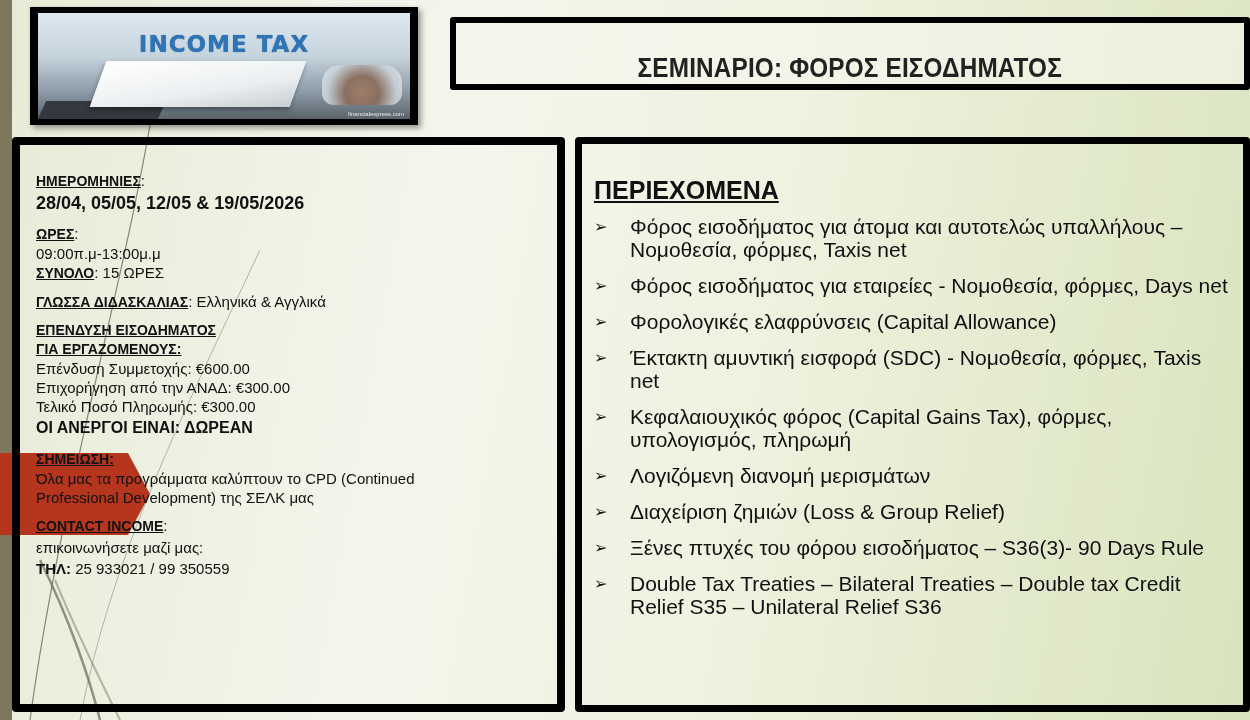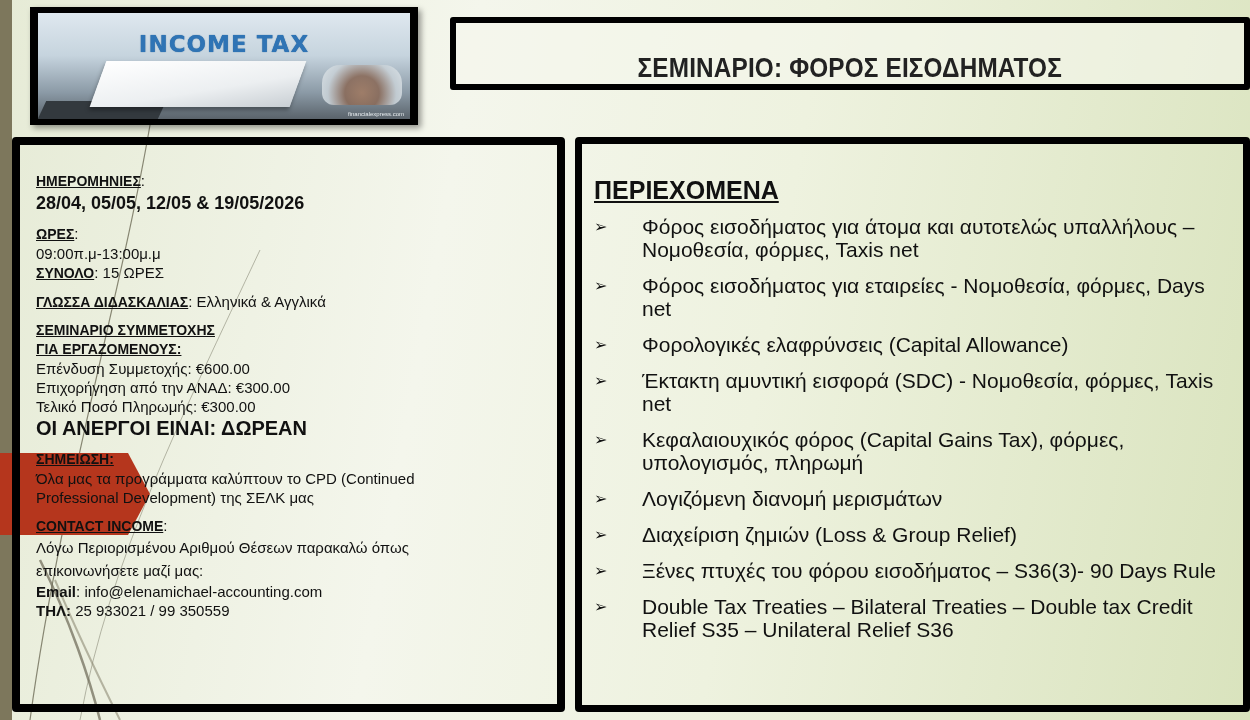--- a/index.html
+++ b/index.html
@@ -78,21 +78,21 @@
       border: 8px solid #000; border-radius: 4px;
       background: transparent;
       padding: 26px 16px 0 16px;
       font-size: 15px; line-height: 19px;
     }
     .info-panel .label { font-weight: bold; text-decoration: underline; font-size: 14px; }
     .info-panel .colon { font-weight: normal; }
     .info-panel .big { font-weight: bold; font-size: 18px; line-height: 24px; }
     .info-panel .block { margin-bottom: 9px; }
     .info-panel .row { display: block; }
-    .info-panel .unemployed { font-weight: bold; font-size: 20px; line-height: 24px; margin: 0 0 10px 0; }
+    .info-panel .unemployed { font-weight: bold; font-size: 16px; line-height: 24px; margin: 0 0 10px 0; }
     .info-panel .bold { font-weight: bold; }
 
     
     .contents-panel {
       position: absolute; left: 575px; top: 137px; width: 675px; height: 575px;
       border: 7px solid #000; border-radius: 4px;
       padding: 32px 0 0 12px;
     }
     .contents-title {
       font-weight: bold; font-size: 25px; text-decoration: underline;
@@ -100,21 +100,21 @@
     }
     .contents-list { list-style: none; }
     .contents-list li {
       display: flex; align-items: flex-start;
       font-size: 21px; line-height: 23px; margin-bottom: 13px;
       padding-right: 8px;
     }
     .contents-list .arrow {
       width: 36px; flex: 0 0 36px; font-size: 16px; line-height: 23px;
     }
-    .contents-list .item-text { flex: 1; margin-left: 12px; }
+    .contents-list .item-text { flex: 1; }
   </style>
 </head>
 <body>
 
 <div class="left-strip"></div>
 
 <svg class="deco-lines" viewBox="0 0 1250 720">
   <path d="M150 125 C 120 300, 60 500, 30 720" stroke="#5d5a45" stroke-width="1.2" fill="none" opacity="0.7"></path>
   <path d="M260 250 C 180 420, 110 560, 80 720" stroke="#8a8a78" stroke-width="1" fill="none" opacity="0.6"></path>
   <path d="M40 560 C 70 620, 90 680, 100 720" stroke="#6b6754" stroke-width="2.5" fill="none" opacity="0.7"></path>
@@ -144,37 +144,35 @@
   </div>
   <div class="block">
     <span class="row"><span class="label">ΩΡΕΣ</span><span class="colon">:</span></span>
     <span class="row">09:00π.μ-13:00μ.μ</span>
     <span class="row"><span class="label">ΣΥΝΟΛΟ</span><span class="colon">: </span><span>15 ΩΡΕΣ</span></span>
   </div>
   <div class="block">
     <span class="row"><span class="label">ΓΛΩΣΣΑ ΔΙΔΑΣΚΑΛΙΑΣ</span><span class="colon">: </span><span>Ελληνικά &amp; Αγγλικά</span></span>
   </div>
   <div class="block" style="margin-bottom:0">
-    <span class="row label">ΣΕΜΙΝΑΡΙΟ ΣΥΜΜΕΤΟΧΗΣ</span>
+    <span class="row label">ΕΠΕΝΔΥΣΗ ΕΙΣΟΔΗΜΑΤΟΣ</span>
     <span class="row label">ΓΙΑ ΕΡΓΑΖΟΜΕΝΟΥΣ:</span>
     <span class="row">Επένδυση Συμμετοχής: €600.00</span>
     <span class="row">Επιχορήγηση από την ΑΝΑΔ: €300.00</span>
     <span class="row">Τελικό Ποσό Πληρωμής: €300.00</span>
   </div>
   <div class="unemployed">ΟΙ ΑΝΕΡΓΟΙ ΕΙΝΑΙ: ΔΩΡΕΑΝ</div>
   <div class="block">
     <span class="row label">ΣΗΜΕΙΩΣΗ:</span>
     <span class="row">Όλα μας τα προγράμματα καλύπτουν το CPD (Continued</span>
     <span class="row">Professional Development) της ΣΕΛΚ μας</span>
   </div>
   <div class="block">
     <span class="row"><span class="label">CONTACT INCOME</span><span class="colon">:</span></span>
-    <span class="row" style="line-height:23px">Λόγω Περιορισμένου Αριθμού Θέσεων παρακαλώ όπως</span>
     <span class="row" style="line-height:23px">επικοινωνήσετε μαζί μας:</span>
-    <span class="row"><span class="bold">Email</span><span>: </span><span>info@elenamichael-accounting.com</span></span>
     <span class="row"><span class="bold">ΤΗΛ:</span><span> </span><span>25 933021 / 99 350559</span></span>
   </div>
 </div>
 
 <div class="contents-panel">
   <div class="contents-title">ΠΕΡΙΕΧΟΜΕΝΑ</div>
   <ul class="contents-list">
     <li>
         <span class="arrow">➢</span>
         <span class="item-text">Φόρος εισοδήματος για άτομα και αυτοτελώς υπαλλήλους – Νομοθεσία, φόρμες, Taxis net</span>

